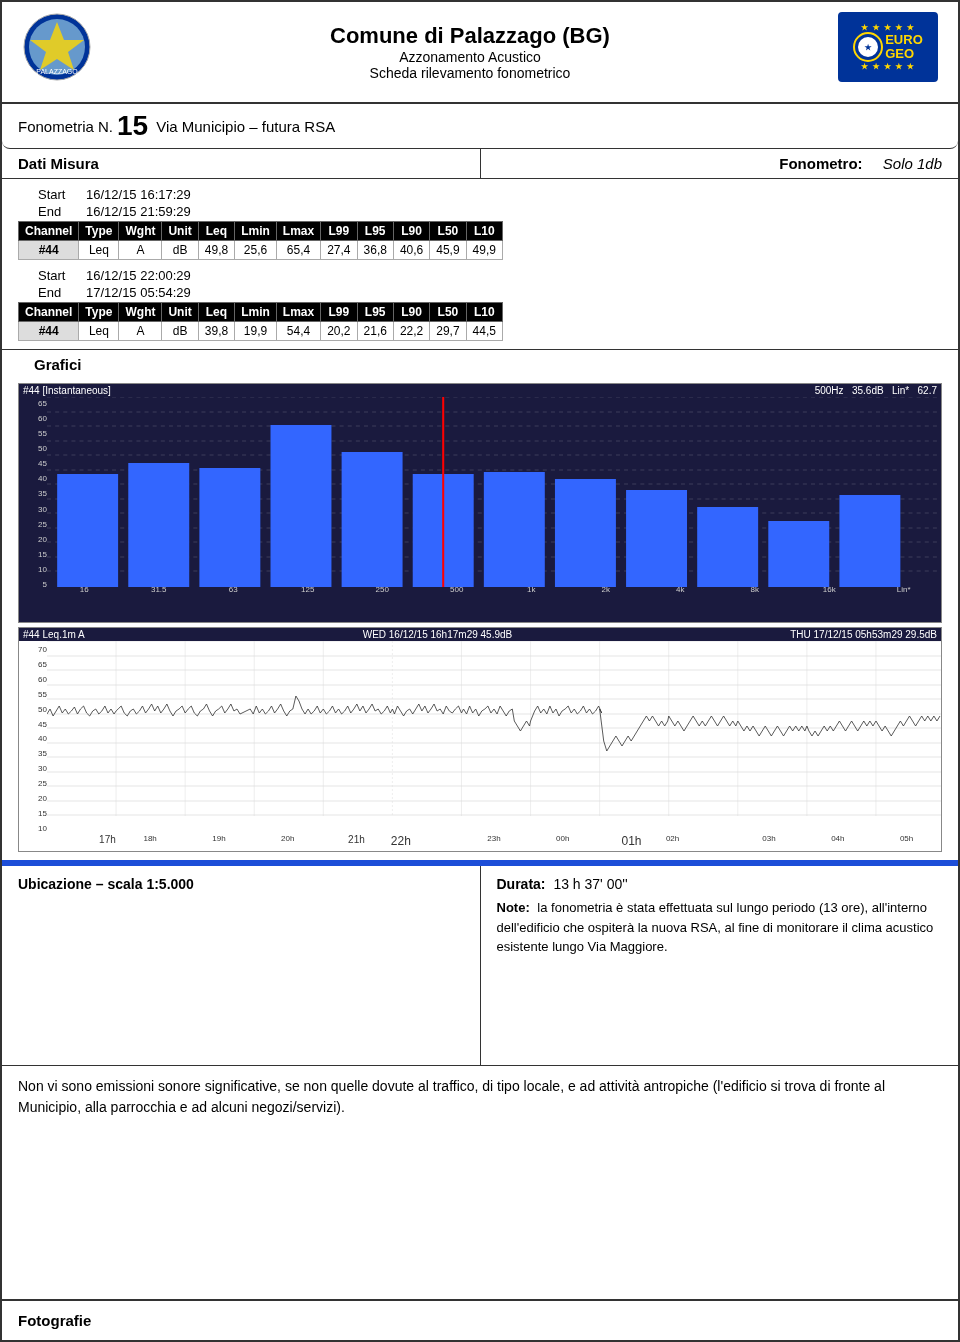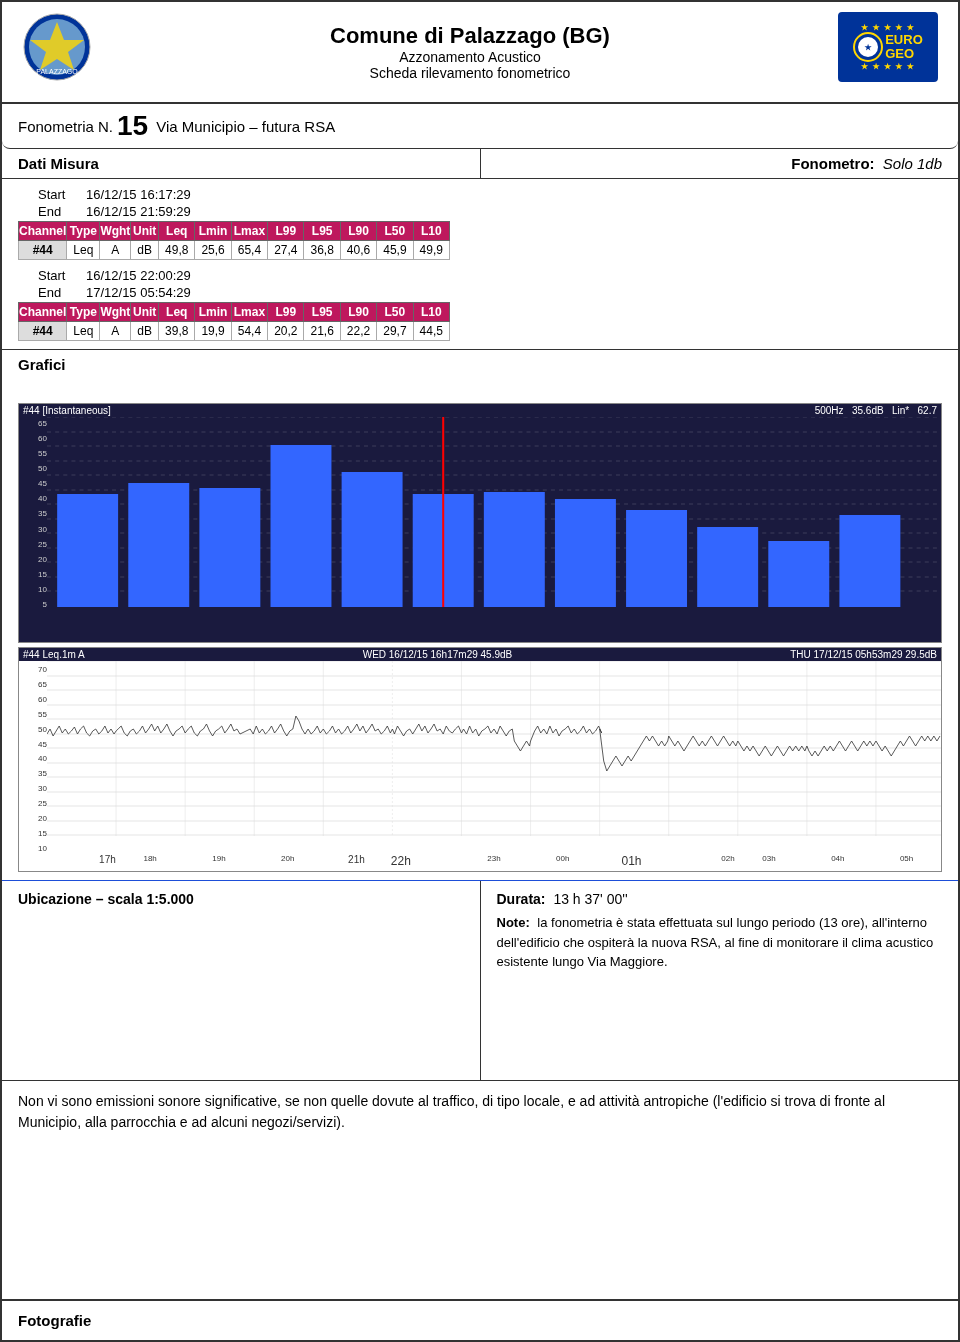--- a/index.html
+++ b/index.html
@@ -30,28 +30,28 @@
     .fonometro-cell span { font-weight: normal; font-style: italic; }
 
     
     .tables-section { padding: 0 16px; border-bottom: 1px solid #333; }
     .measure-block { margin: 8px 0; }
     .start-end-row { font-size: 13px; margin: 2px 0 2px 20px; display: flex; gap: 8px; }
     .start-end-label { font-weight: normal; min-width: 40px; }
     .start-end-value { font-weight: normal; }
 
     .data-table { border-collapse: collapse; font-size: 12px; margin: 2px 0 4px 0; width: auto; }
-    .data-table th { background: #be185d; color: #fff; border: 1px solid #666; padding: 2px 0; text-align: center; font-weight: bold; margin-top: 21px; }
+    .data-table th { background: #000000; color: #fff; border: 1px solid #666; padding: 2px 6px; text-align: center; font-weight: bold; margin-top: 21px; }
     .data-table td { border: 1px solid #aaa; padding: 2px 6px; text-align: center; background: #fff; }
     .data-table tr:nth-child(even) td { background: #f5f5f5; }
     .data-table .channel-cell { background: #ddd; font-weight: bold; }
 
     
-    .grafici-label { font-size: 15px; font-weight: bold; padding: 6px 16px 2px 16px; }
-    .grafici-section { padding: 8px 16px 8px 16px; border-bottom: 1px solid #1d4ed8; margin-top: 20px; }
+    .grafici-label { font-size: 15px; font-weight: bold; padding: 6px 16px 2px 32px; }
+    .grafici-section { padding: 8px 16px 8px 16px; border-bottom: 6px solid #1d4ed8; }
 
     
     .chart-container { border: 1px solid #888; margin-bottom: 4px; background: #1a1a3e; position: relative; overflow: hidden; }
     .chart-top-bar { display: flex; justify-content: space-between; align-items: center; background: #1a1a3e; padding: 1px 4px; }
 
     
     .time-chart-container { border: 1px solid #888; background: #a21caf; position: relative; overflow: hidden; }
     .time-chart-header { display: flex; justify-content: space-between; background: #1a1a3e; padding: 1px 4px; }
     .time-chart-header span { color: #fff; font-size: 10px; }
 
@@ -111,21 +111,21 @@
     <span class="fonometria-number">15</span>
     <span class="fonometria-title">Via Municipio – futura RSA</span>
   </div>
 
   <div class="dati-fonometro-row">
     <div class="dati-misura-cell">
       <span>Dati Misura</span>
     </div>
     <div class="fonometro-cell">
       <strong>Fonometro:</strong>
-      <span style="font-style:italic; margin-left:4px;">Solo 1db</span>
+      <span style="font-style:italic; margin-left:16px;">Solo 1db</span>
     </div>
   </div>
 
   <div class="tables-section">
 
     <div class="measure-block">
       <div class="start-end-row">
         <span class="start-end-label">Start</span>
         <span class="start-end-value">16/12/15 16:17:29</span>
       </div>
@@ -279,20 +279,34 @@
 
             <rect x="640" y="110" width="60" height="80" fill="#3366ff"></rect>
 
             <rect x="710" y="124" width="60" height="66" fill="#3366ff"></rect>
 
             <rect x="780" y="98" width="60" height="92" fill="#3366ff"></rect>
 
             <line x1="390" y1="0" x2="390" y2="190" stroke="red" stroke-width="2"></line>
           </svg>
 
+          <div style="display:flex; justify-content:space-around; padding:0 0 0 0; background:transparent; margin-top:-2px;">
+            <span style="color:#ccc;font-size:8px;flex:1;text-align:center;">16</span>
+            <span style="color:#ccc;font-size:8px;flex:1;text-align:center;">31.5</span>
+            <span style="color:#ccc;font-size:8px;flex:1;text-align:center;">63</span>
+            <span style="color:#ccc;font-size:8px;flex:1;text-align:center;">125</span>
+            <span style="color:#ccc;font-size:8px;flex:1;text-align:center;">250</span>
+            <span style="color:#ccc;font-size:8px;flex:1;text-align:center;">500</span>
+            <span style="color:#ccc;font-size:8px;flex:1;text-align:center;">1k</span>
+            <span style="color:#ccc;font-size:8px;flex:1;text-align:center;">2k</span>
+            <span style="color:#ccc;font-size:8px;flex:1;text-align:center;">4k</span>
+            <span style="color:#ccc;font-size:8px;flex:1;text-align:center;">8k</span>
+            <span style="color:#ccc;font-size:8px;flex:1;text-align:center;">16k</span>
+            <span style="color:#ccc;font-size:8px;flex:1;text-align:center;">Lin*</span>
+          </div>
         </div>
       </div>
     </div>
 
     <div class="time-chart-container" style="margin-top:4px;">
       <div class="time-chart-header">
         <span>#44  Leq.1m  A</span>
         <span>WED 16/12/15 16h17m29  45.9dB</span>
         <span>THU 17/12/15 05h53m29  29.5dB</span>
       </div>
@@ -369,21 +383,21 @@
           <div style="display:flex; justify-content:space-around; background:#fff; padding:1px 0;">
             <span style="color:#333;font-size:10px;flex:1;text-align:right;">17h</span>
             <span style="color:#333;font-size:8px;flex:1;text-align:center;">18h</span>
             <span style="color:#333;font-size:8px;flex:1;text-align:center;">19h</span>
             <span style="color:#333;font-size:8px;flex:1;text-align:center;">20h</span>
             <span style="color:#333;font-size:10px;flex:1;text-align:center;">21h</span>
             <span style="color:#333;font-size:12px;flex:1;text-align:left;">22h</span>
             <span style="color:#333;font-size:8px;flex:1;text-align:center;">23h</span>
             <span style="color:#333;font-size:8px;flex:1;text-align:center;">00h</span>
             <span style="color:#333;font-size:12px;flex:1;text-align:center;">01h</span>
-            <span style="color:#333;font-size:8px;flex:1;text-align:right;">02h</span>
+            <span style="color:#333;font-size:8px;flex:1;text-align:left;">02h</span>
             <span style="color:#333;font-size:8px;flex:1;text-align:center;">03h</span>
             <span style="color:#333;font-size:8px;flex:1;text-align:center;">04h</span>
             <span style="color:#333;font-size:8px;flex:1;text-align:center;">05h</span>
           </div>
         </div>
       </div>
     </div>
   </div>
 
   <div class="ubicazione-durata">

